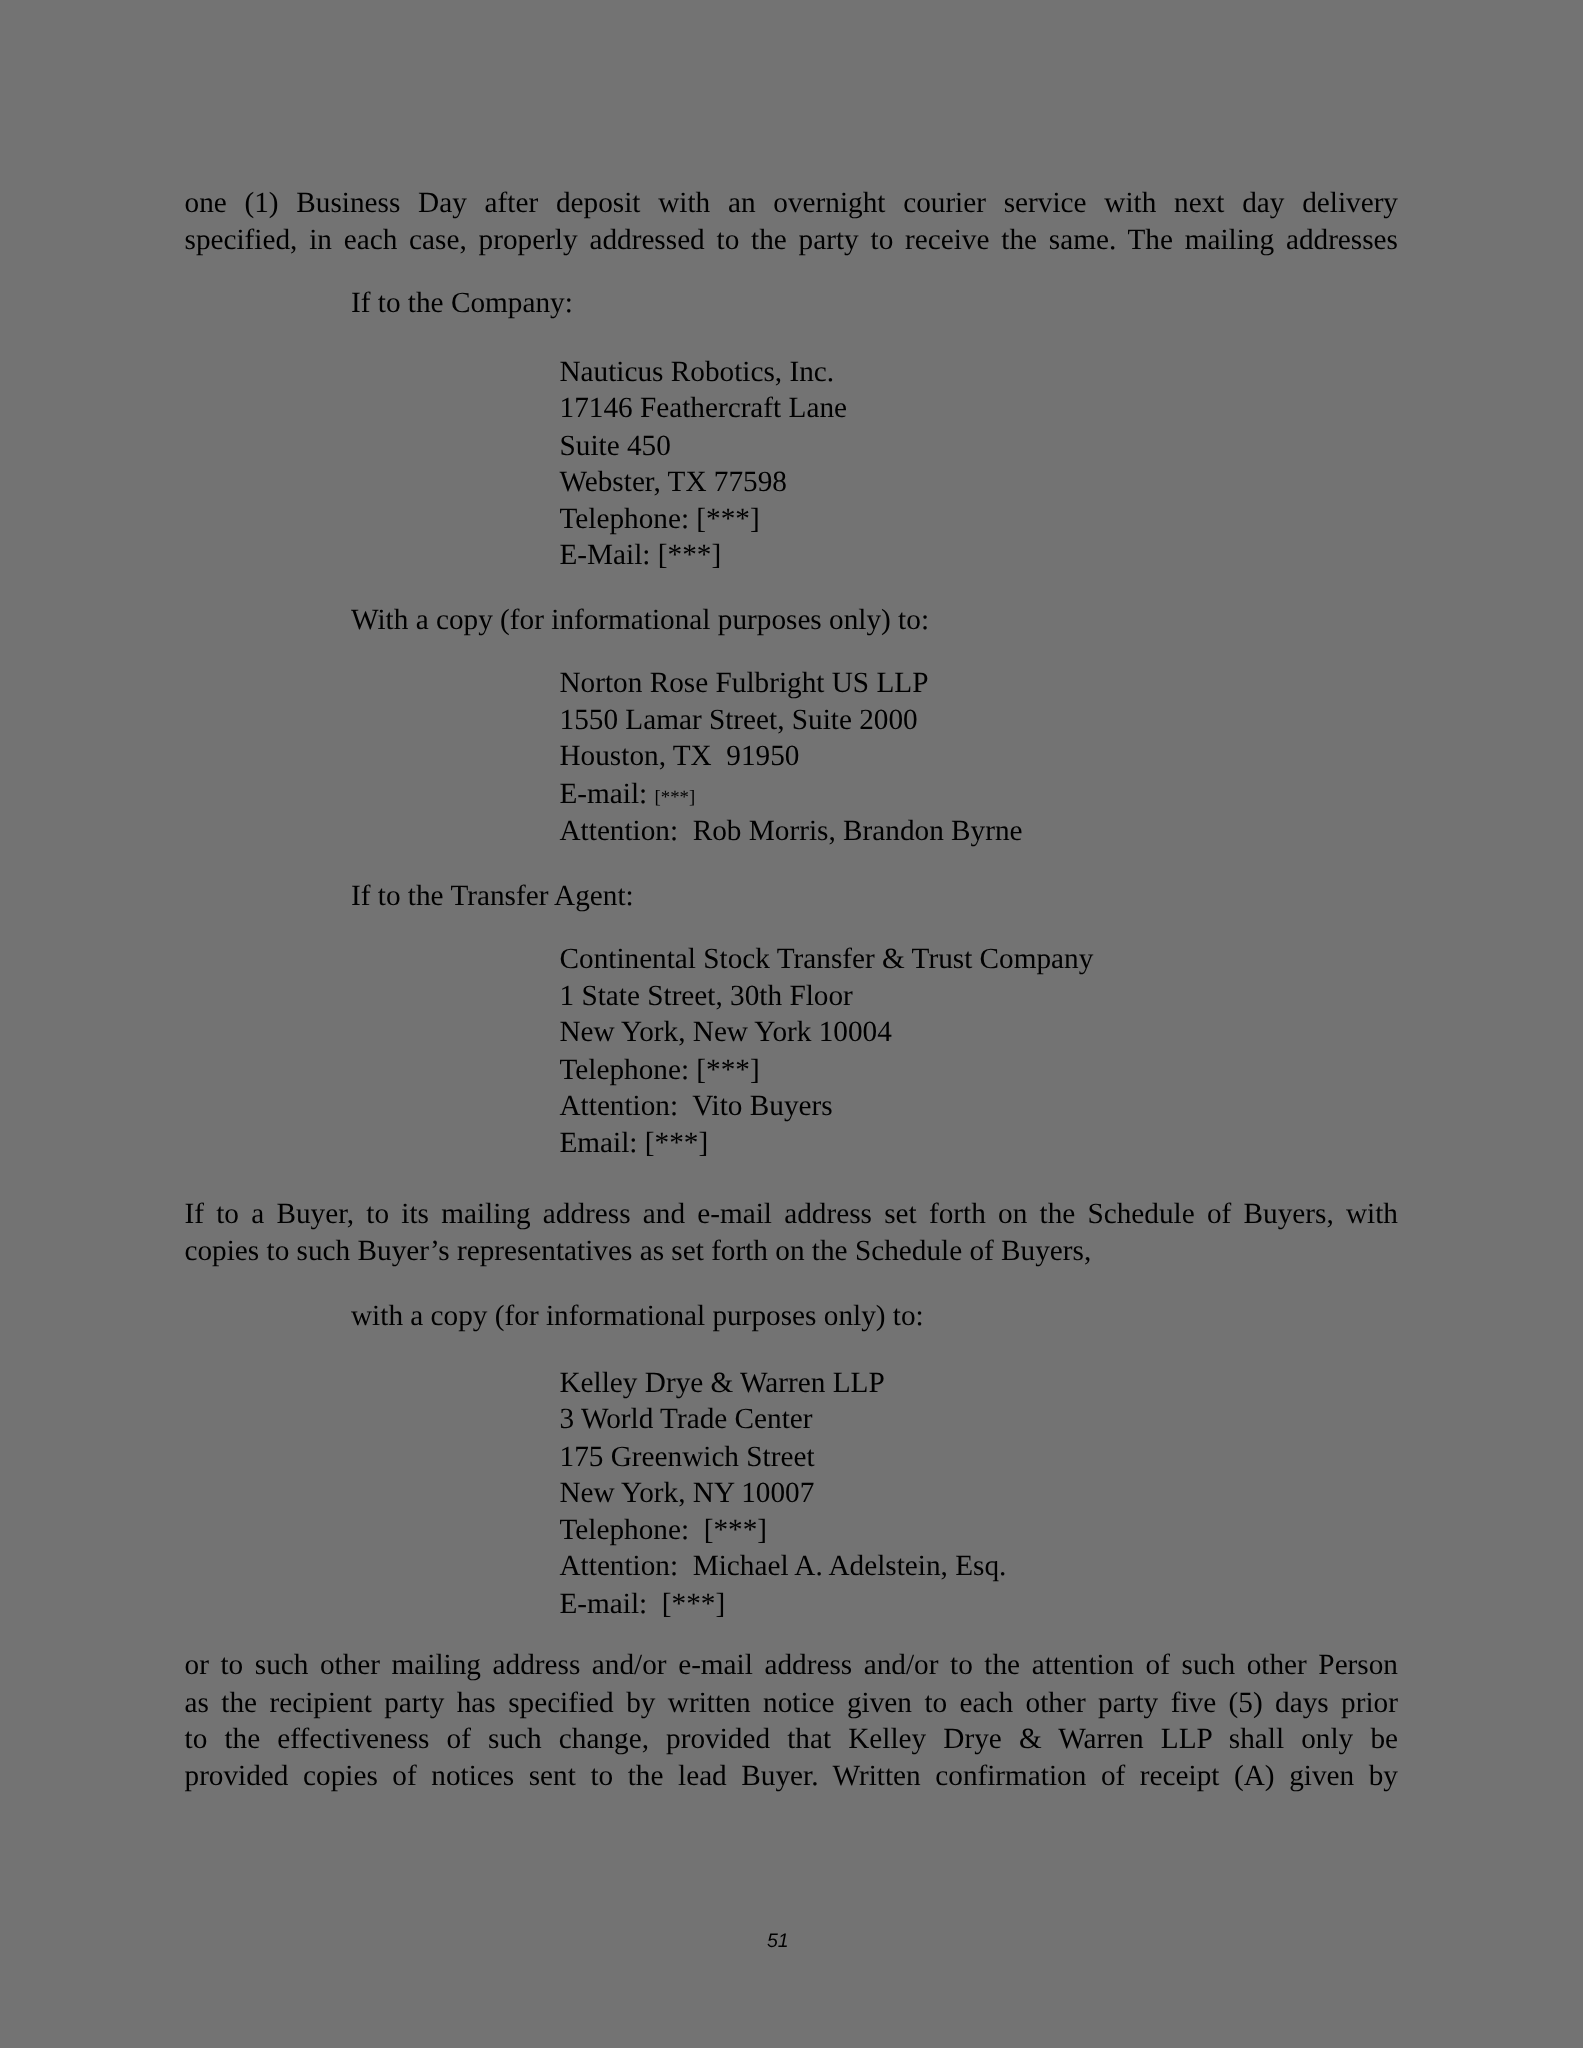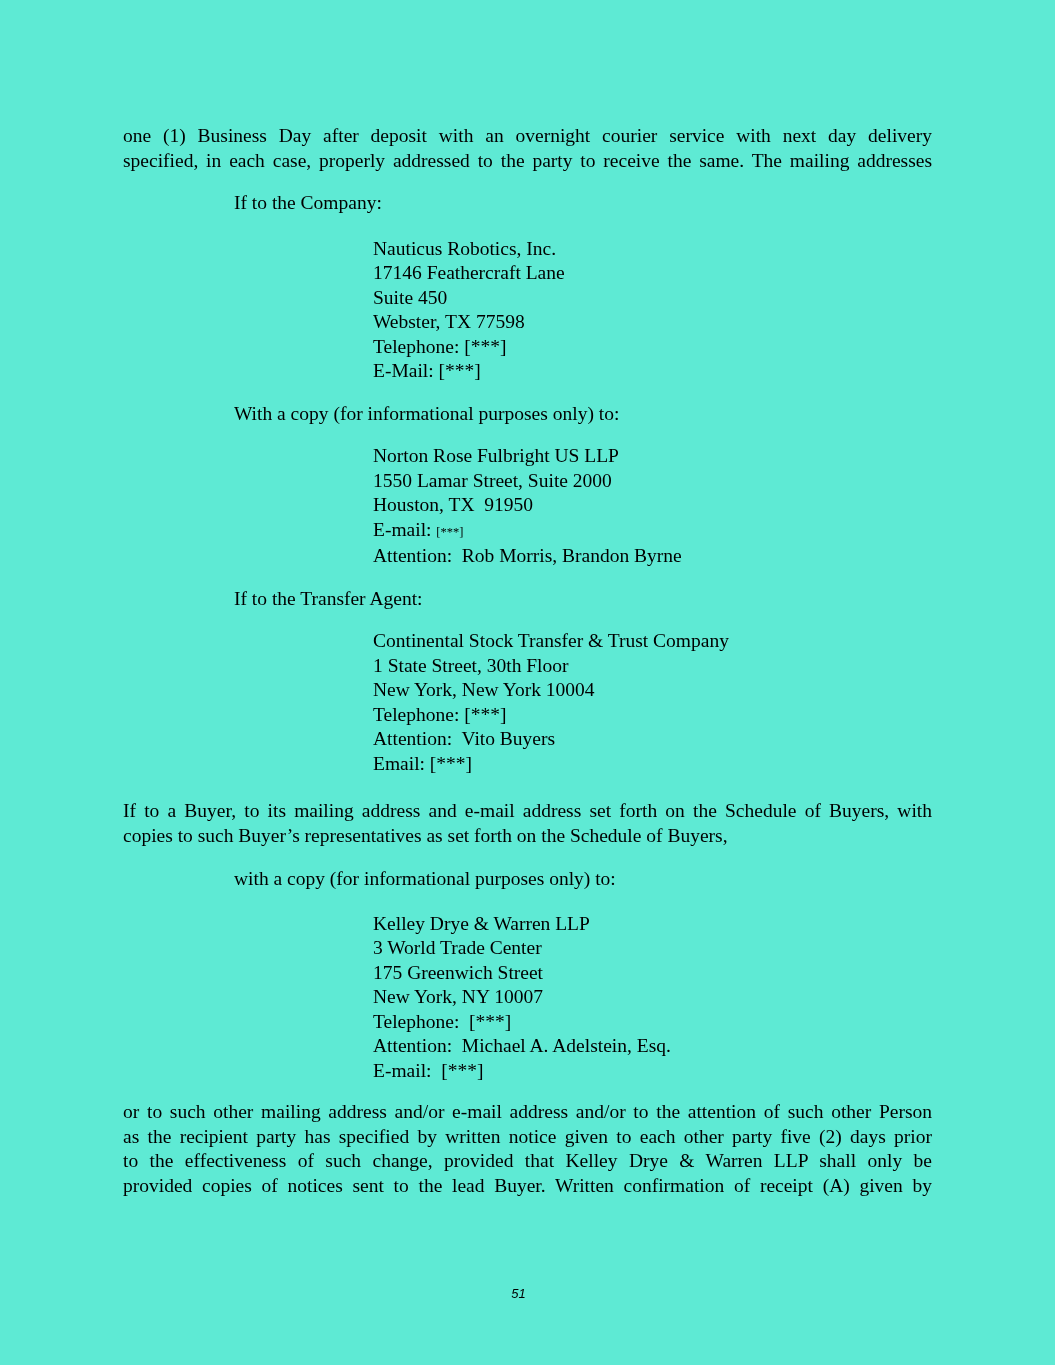--- a/index.html
+++ b/index.html
@@ -5,21 +5,21 @@
 <style>
   html, body {
     margin: 0;
     padding: 0;
     background: #ffffff;
   }
   .page {
     position: relative;
     width: 1055px;
     height: 1365px;
-    background: #5eead4;
+    background: #737373;
     color: #000000;
     font-family: "Liberation Serif", "DejaVu Serif", serif;
     font-size: 19.5px;
     line-height: 24.5px;
     overflow: hidden;
   }
   .content {
     position: absolute;
     left: 123px;
     top: 124px;
@@ -116,21 +116,21 @@
       <div class="pline">3 World Trade Center</div>
       <div class="pline">175 Greenwich Street</div>
       <div class="pline">New York, NY 10007</div>
       <div class="pline">Telephone:  [***]</div>
       <div class="pline">Attention:  Michael A. Adelstein, Esq.</div>
       <div class="pline">E-mail:  [***]</div>
     </div>
 
     <div class="mt17">
       <div class="jline">or to such other mailing address and/or e-mail address and/or to the attention of such other Person</div>
-      <div class="jline">as the recipient party has specified by written notice given to each other party five (2) days prior</div>
+      <div class="jline">as the recipient party has specified by written notice given to each other party five (5) days prior</div>
       <div class="jline">to the effectiveness of such change, provided that Kelley Drye &amp; Warren LLP shall only be</div>
       <div class="jline">provided copies of notices sent to the lead Buyer.  Written confirmation of receipt (A) given by</div>
     </div>
 
   </div>
 
   <div class="page-number">51</div>
 </div>
 
 </body></html>

